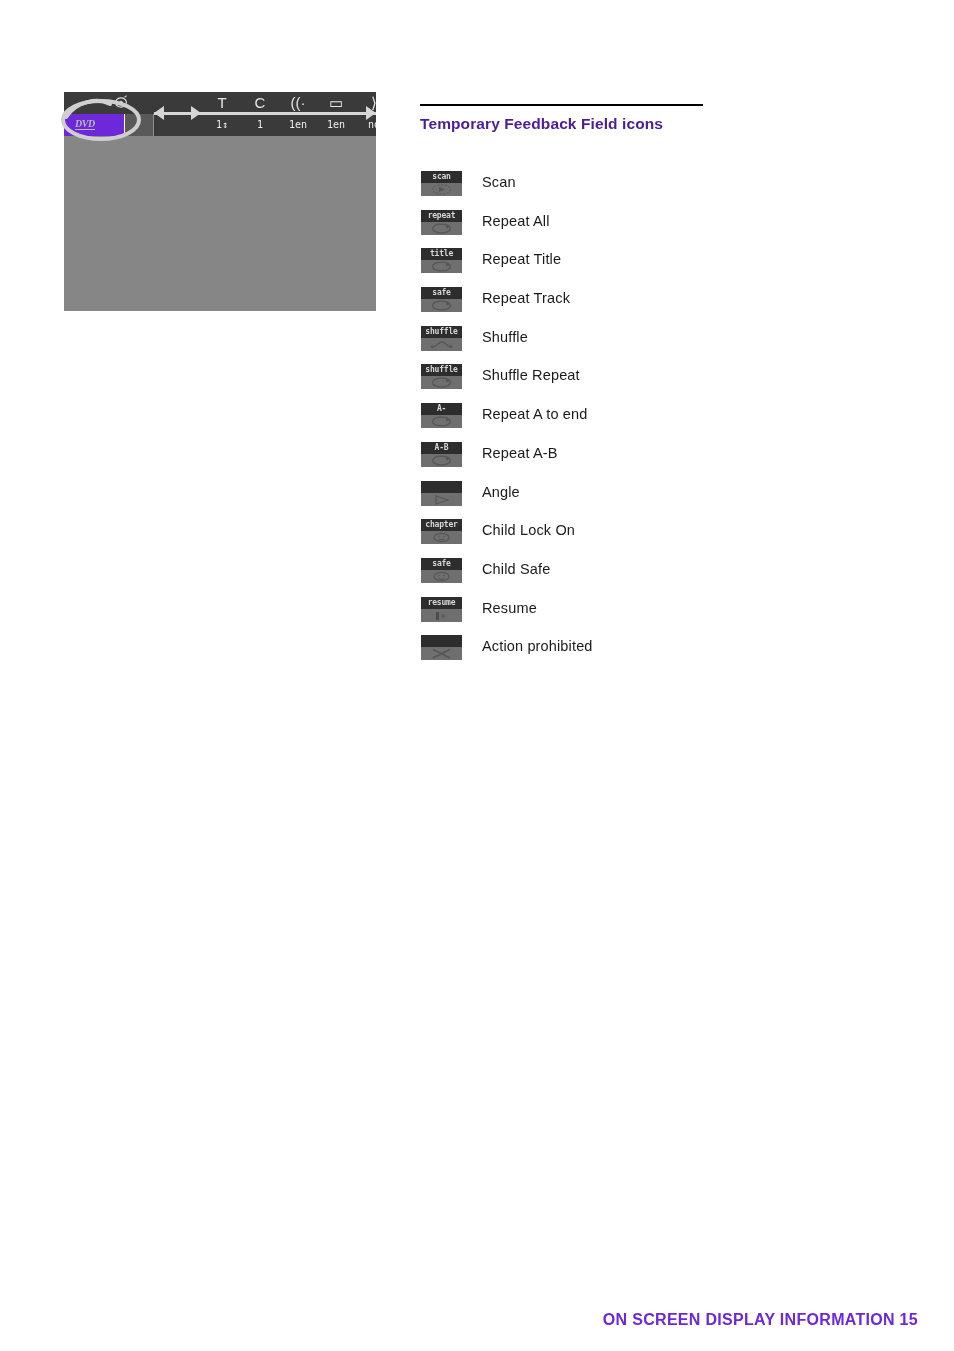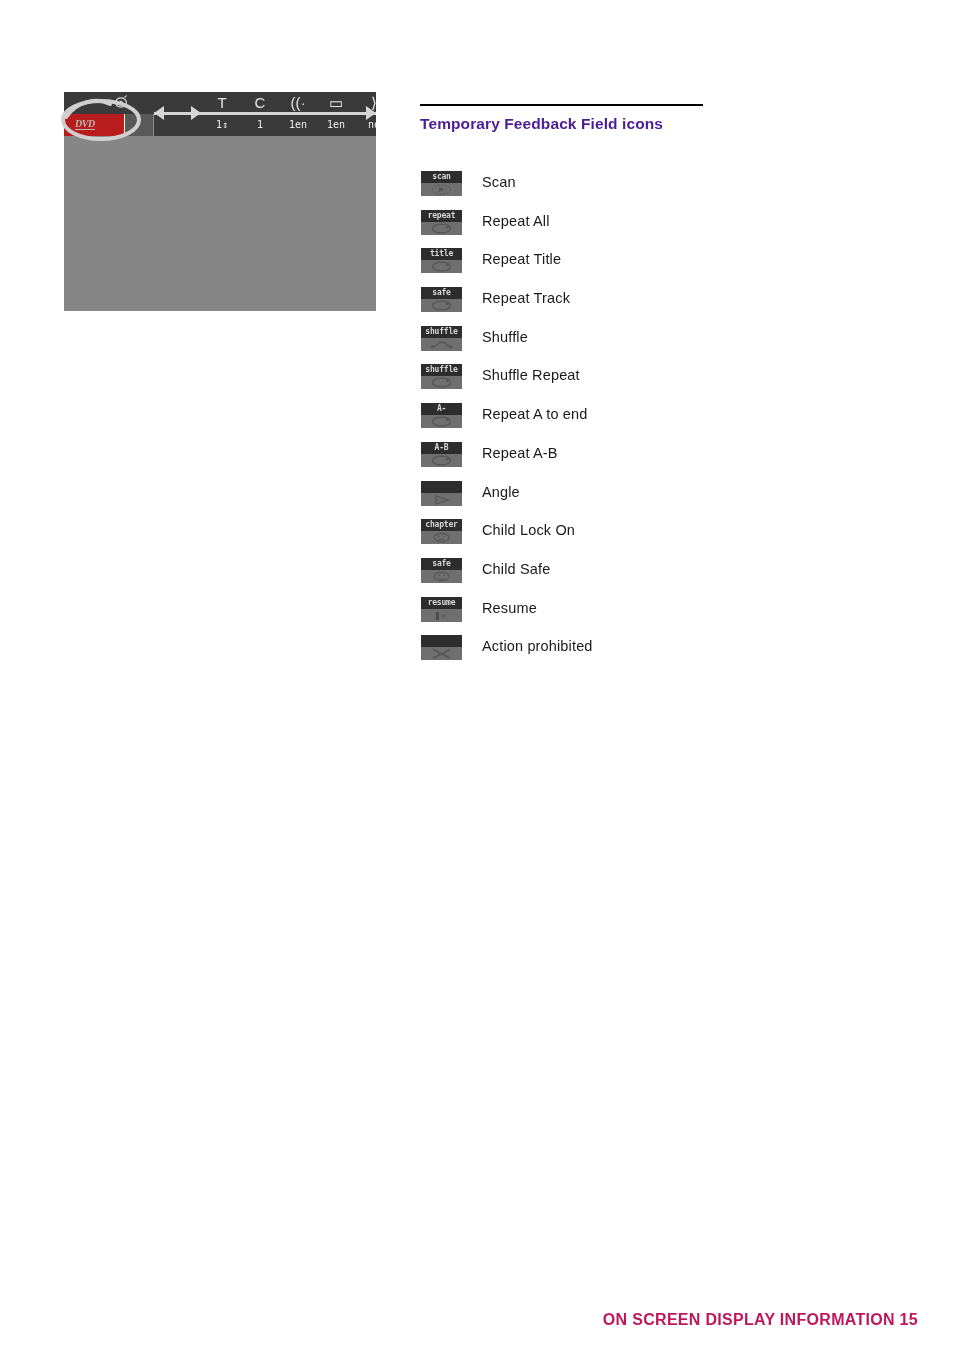--- a/index.html
+++ b/index.html
@@ -34,21 +34,21 @@
     background: #3a3a3a;
     overflow: hidden;
   }
   
   #disc-cell {
     position: absolute;
     left: 0;
     top: 22px;
     width: 60px;
     height: 22px;
-    background: #b91c1c;
+    background: #6d28d9;
     border-right: 7px solid #fef9c3;
   }
   #disc-cell .dvd-logo {
     position: absolute;
     left: 11px;
     top: 4px;
     font-family: "Liberation Serif", serif;
     font-style: italic;
     font-weight: bold;
     font-size: 10px;
@@ -204,21 +204,21 @@
   }
 
   
   #page-footer {
     position: absolute;
     right: 36px;
     bottom: 22px;
     font-size: 16px;
     font-weight: bold;
     letter-spacing: 0.3px;
-    color: #be185d;
+    color: #6d28d9;
     white-space: nowrap;
   }
 </style>
 </head>
 <body>
 
 <div id="screen-figure">
   <div id="osd-bar">
 
     <div id="disc-icon">

